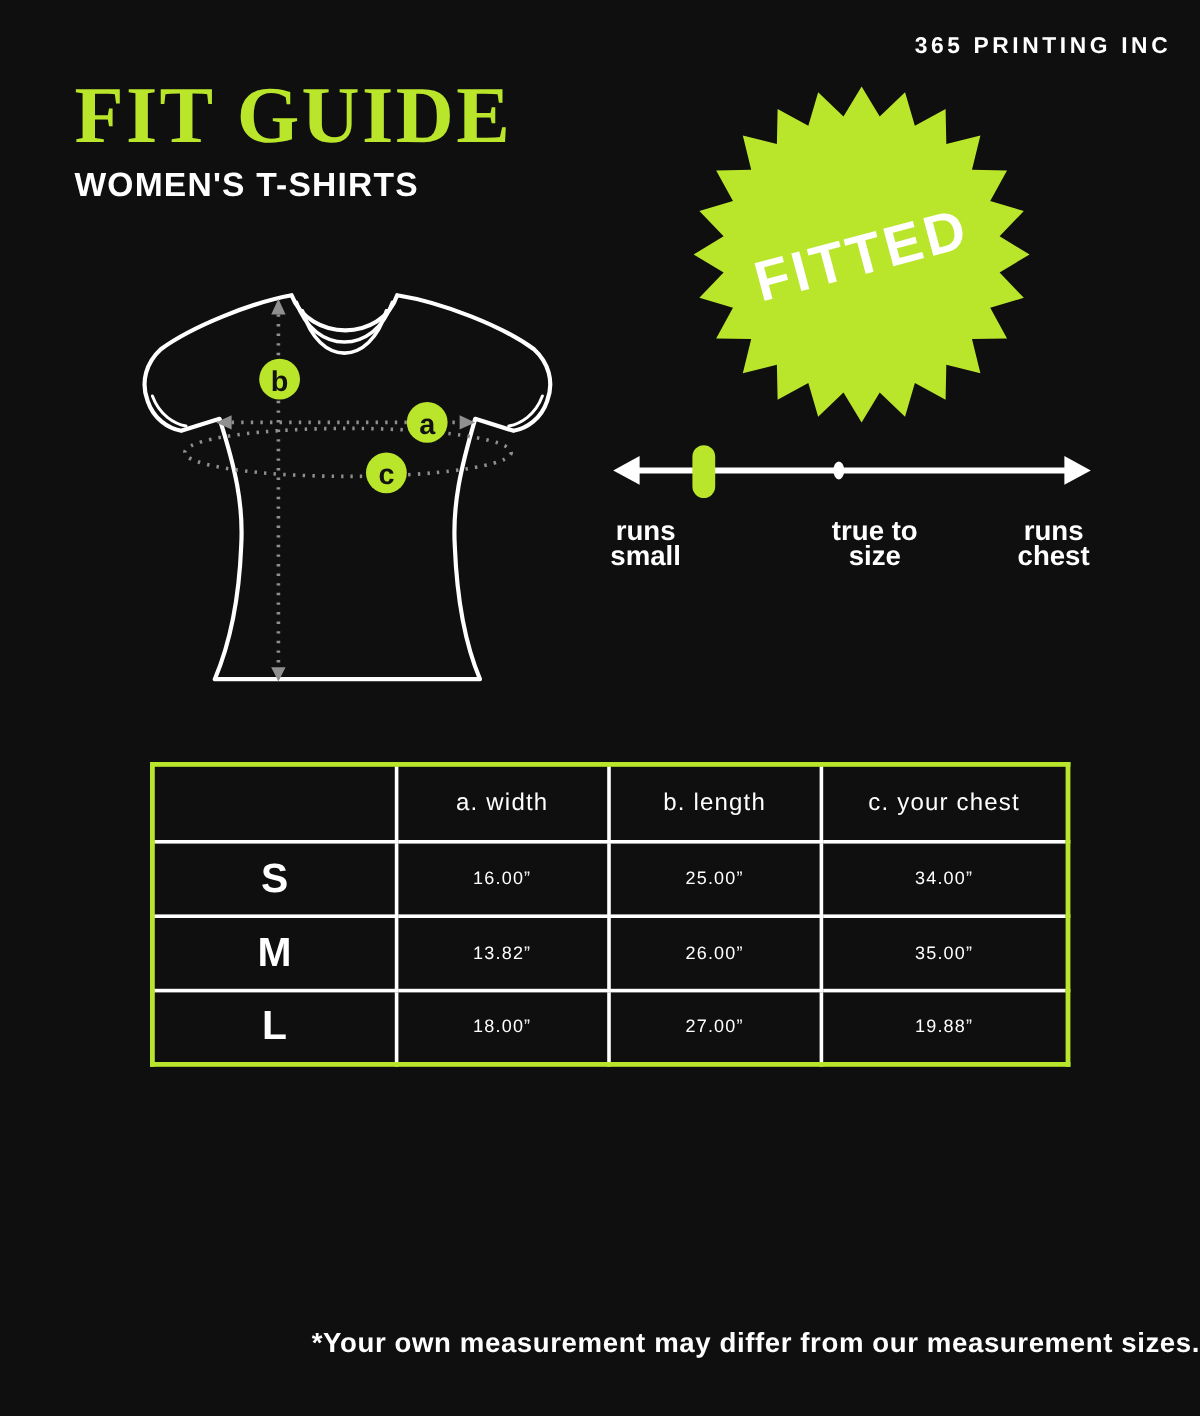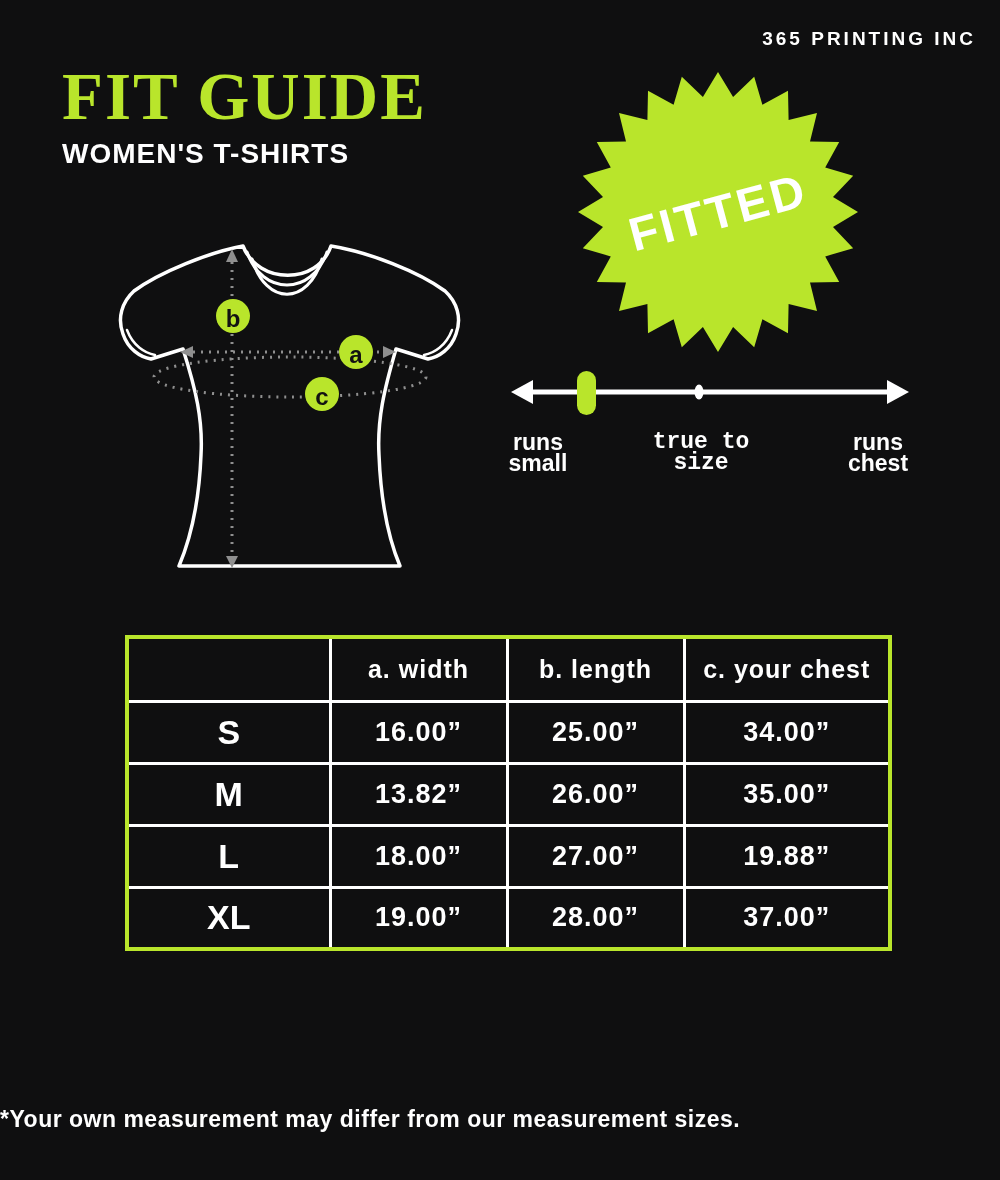--- a/index.html
+++ b/index.html
@@ -17,34 +17,34 @@
               font-size:28px; font-weight:bold; letter-spacing:1px; color:var(--fg); }
 
   .shirt-svg { position:absolute; left:113px; top:226px; }
   .badge-svg { position:absolute; left:568px; top:62px; }
   .badge-text { font-size:47px; font-weight:bold; letter-spacing:3px; fill:#fff; }
 
   .scale-svg { position:absolute; left:495px; top:360px; }
   .scale-label { position:absolute; top:432px; text-align:center; font-size:23px;
                  font-weight:bold; line-height:21px; color:var(--fg); }
   .scale-label.left   { left:478px; width:120px; }
-  .scale-label.center { left:641px; width:120px;font-family:Liberation Mono, monospace; }
+  .scale-label.center { left:669px; width:120px; }
   .scale-label.right  { left:818px; width:120px; }
 
   .size-table { position:absolute; left:125px; top:635px; width:763px;
                 border-collapse:collapse; table-layout:fixed;
                 border:4px solid var(--accent); }
   .size-table th, .size-table td { border:3px solid #ffffff; text-align:center;
                 vertical-align:middle; color:var(--fg); }
-  .size-table thead th { height:64px; font-size:25px; font-weight:bold; letter-spacing:1px; }
+  .size-table thead th { height:64px; font-size:20px; font-weight:normal; letter-spacing:1px; }
   .size-table tbody td { height:62px; }
   .size-table td.size-cell { font-size:34px; font-weight:bold; }
-  .size-table td.val-cell  { font-size:27px; font-weight:bold; letter-spacing:1px; }
+  .size-table td.val-cell  { font-size:15px; font-weight:normal; letter-spacing:1px; }
 
-  .footnote { position:absolute; top:1106px; left:0; width:1000px; text-align:left;
+  .footnote { position:absolute; top:1106px; left:0; width:1000px; text-align:right;
               font-size:23px; font-weight:bold; letter-spacing:0.5px; color:var(--fg); }
 </style>
 </head>
 <body>
 
 <div class="brand">365 PRINTING INC</div>
 
 <div class="title">FIT GUIDE</div>
 <div class="subtitle">WOMEN'S T-SHIRTS</div>
 
@@ -148,22 +148,16 @@
       <td class="val-cell">13.82”</td>
       <td class="val-cell">26.00”</td>
       <td class="val-cell">35.00”</td>
     </tr>
     <tr>
       <td class="size-cell">L</td>
       <td class="val-cell">18.00”</td>
       <td class="val-cell">27.00”</td>
       <td class="val-cell">19.88”</td>
     </tr>
-    <tr>
-      <td class="size-cell">XL</td>
-      <td class="val-cell">19.00”</td>
-      <td class="val-cell">28.00”</td>
-      <td class="val-cell">37.00”</td>
-    </tr>
   </tbody>
 </table>
 
 <div class="footnote">*Your own measurement may differ from our measurement sizes.</div>
 
 </body></html>

